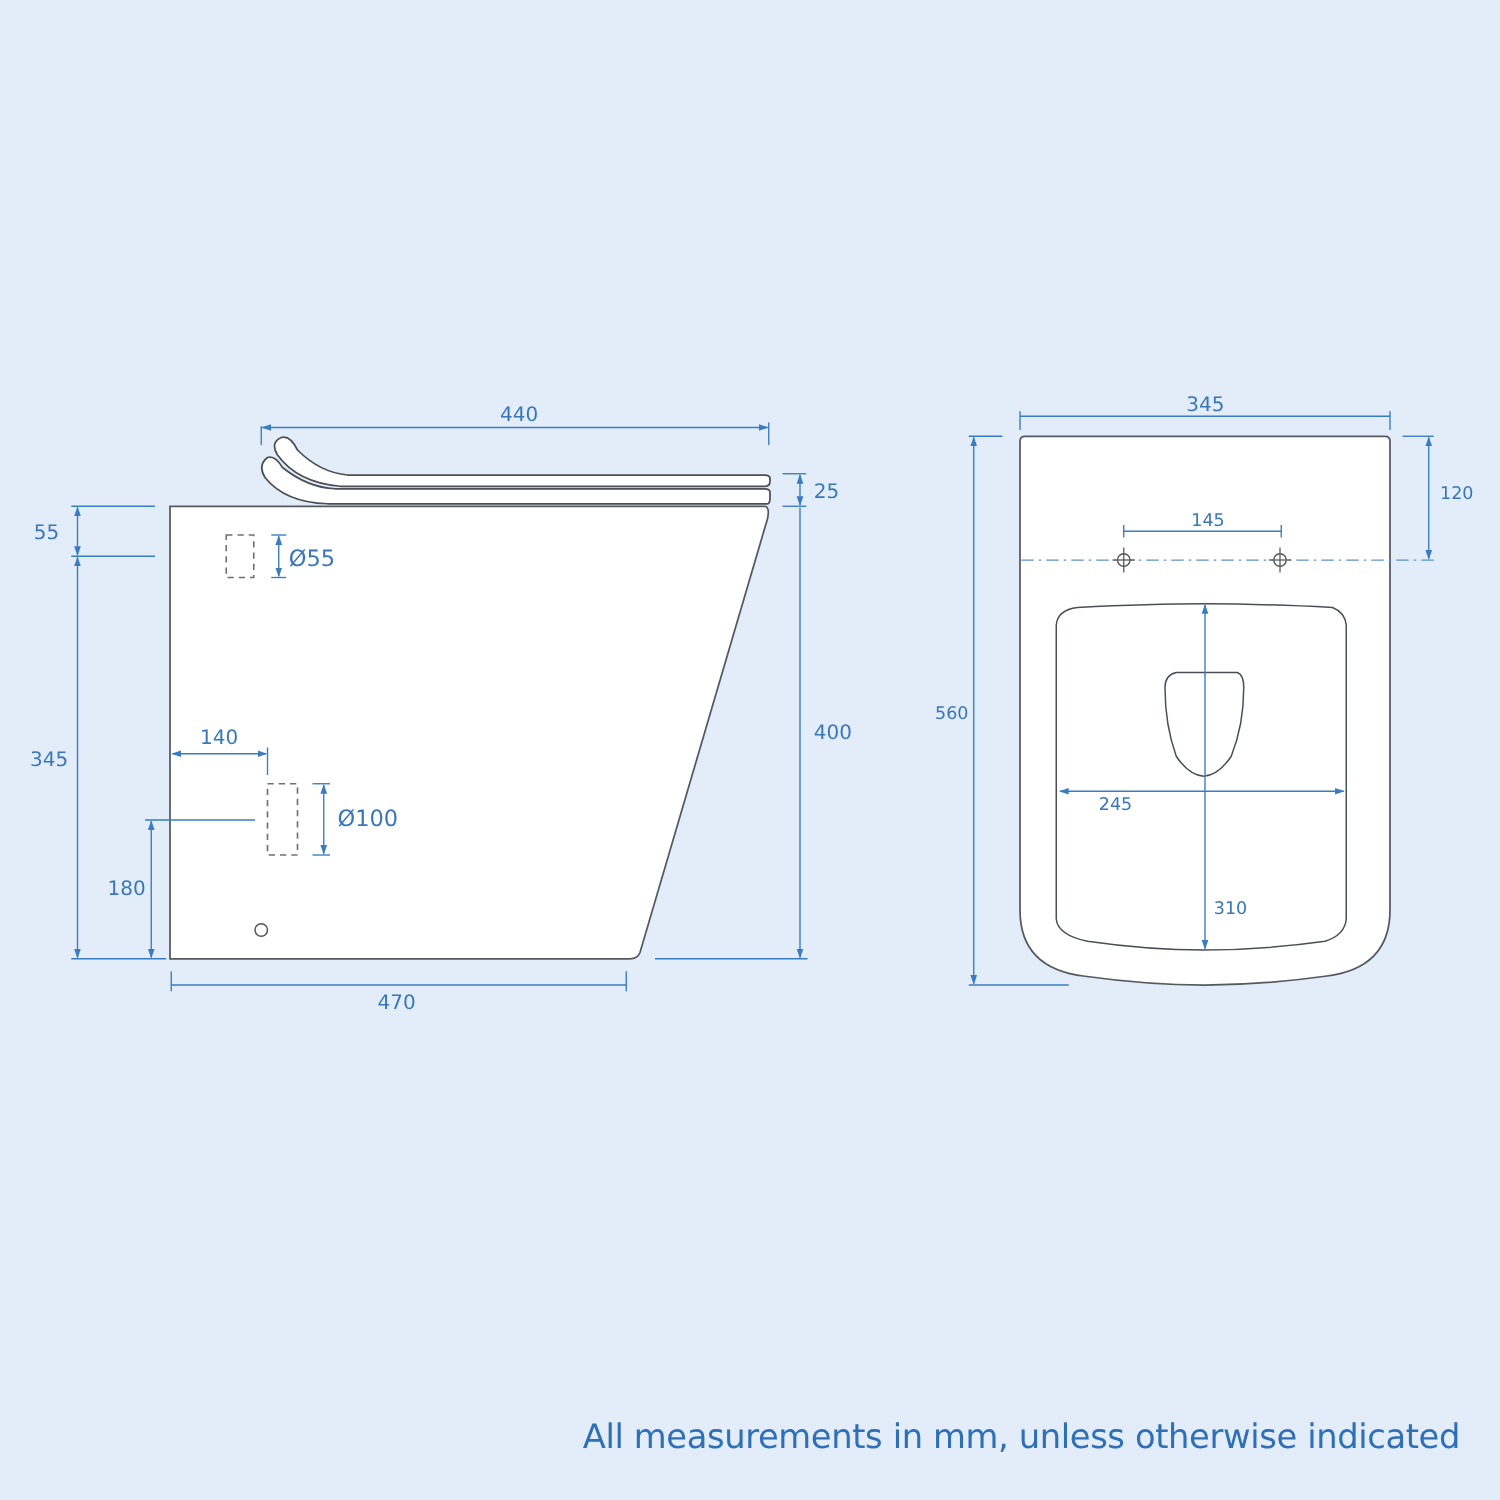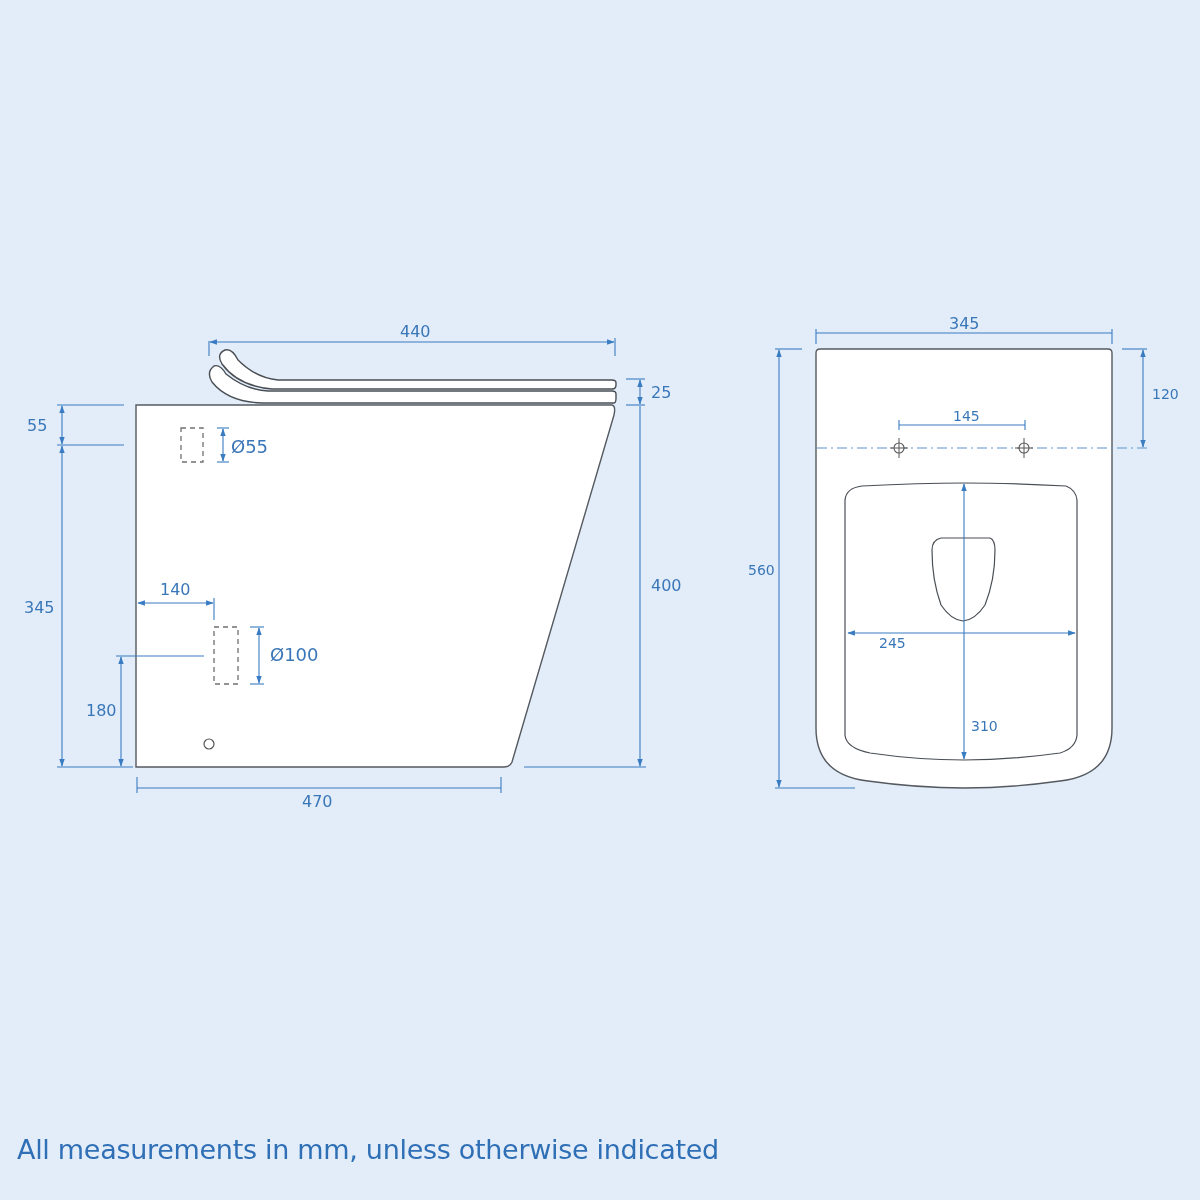--- a/index.html
+++ b/index.html
@@ -16,24 +16,23 @@
   .dim { stroke: #3a7cc2; stroke-width: 1.1; fill: none; }
   .dash-box { fill: none; stroke: #707070; stroke-width: 1.3; stroke-dasharray: 5 4; }
   .centerline { stroke: #5b93cc; stroke-width: 1; stroke-dasharray: 10 4 2 4; }
   .arrow { fill: #3a7cc2; }
   .lbl { fill: #3a77b8; font-family: "DejaVu Sans", "Liberation Sans", sans-serif; }
   .lbl-s { font-size: 14px; }
   .lbl-m { font-size: 16px; }
   .lbl-l { font-size: 18px; }
   .footer {
     position: absolute; left: 0; right: 0; top: 1134px;
-    text-align: left; color: #2f6fb5; font-size: 27px;
+    text-align: right; color: #2f6fb5; font-size: 27px;
     font-family: "DejaVu Sans", "Liberation Sans", sans-serif;
     letter-spacing: -0.3px;
-    margin-left: 17px;
   }
 </style>
 </head>
 <body>
 
 <div id="stage">
 <svg width="1200" height="1200" viewBox="0 0 1200 1200">
   <defs>
     <marker id="ar" viewBox="0 0 10 10" refX="9" refY="5" markerWidth="7" markerHeight="7" orient="auto-start-reverse">
       <path d="M0,1.5 L10,5 L0,8.5 z" class="arrow"></path>

